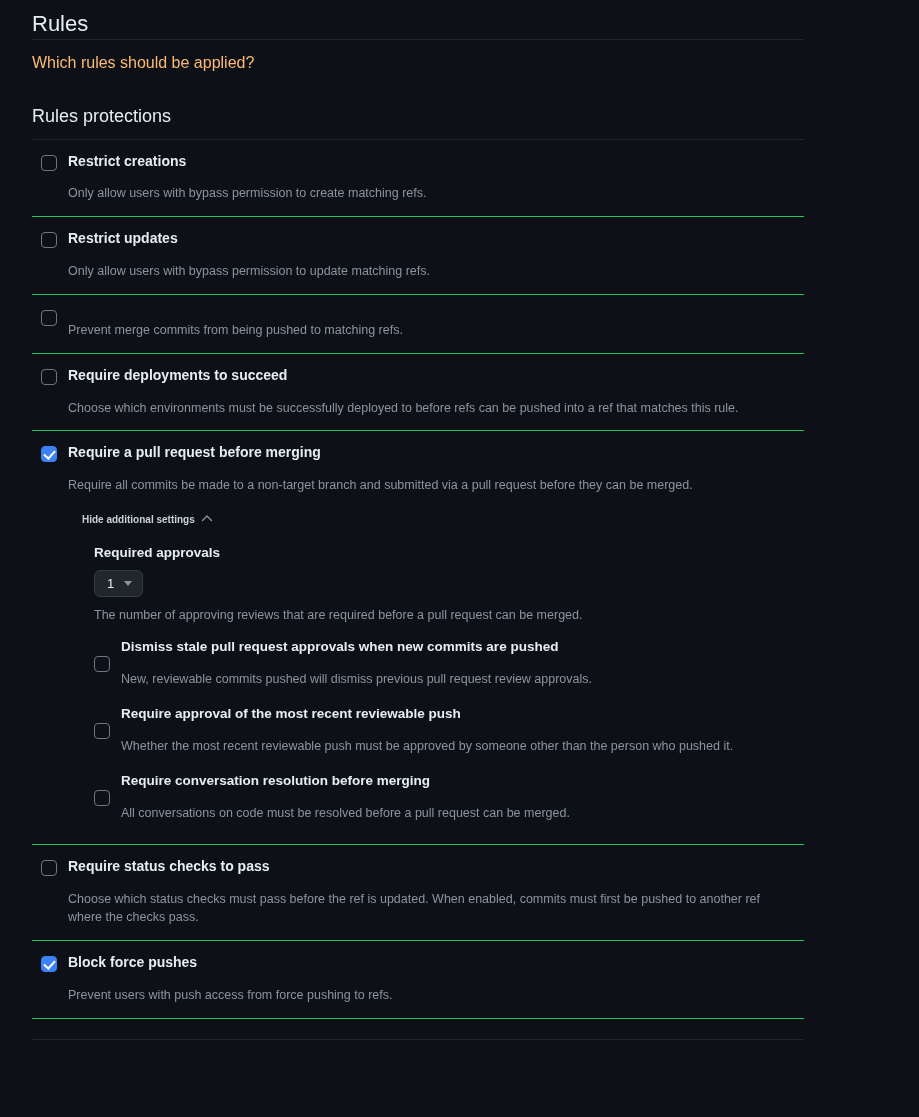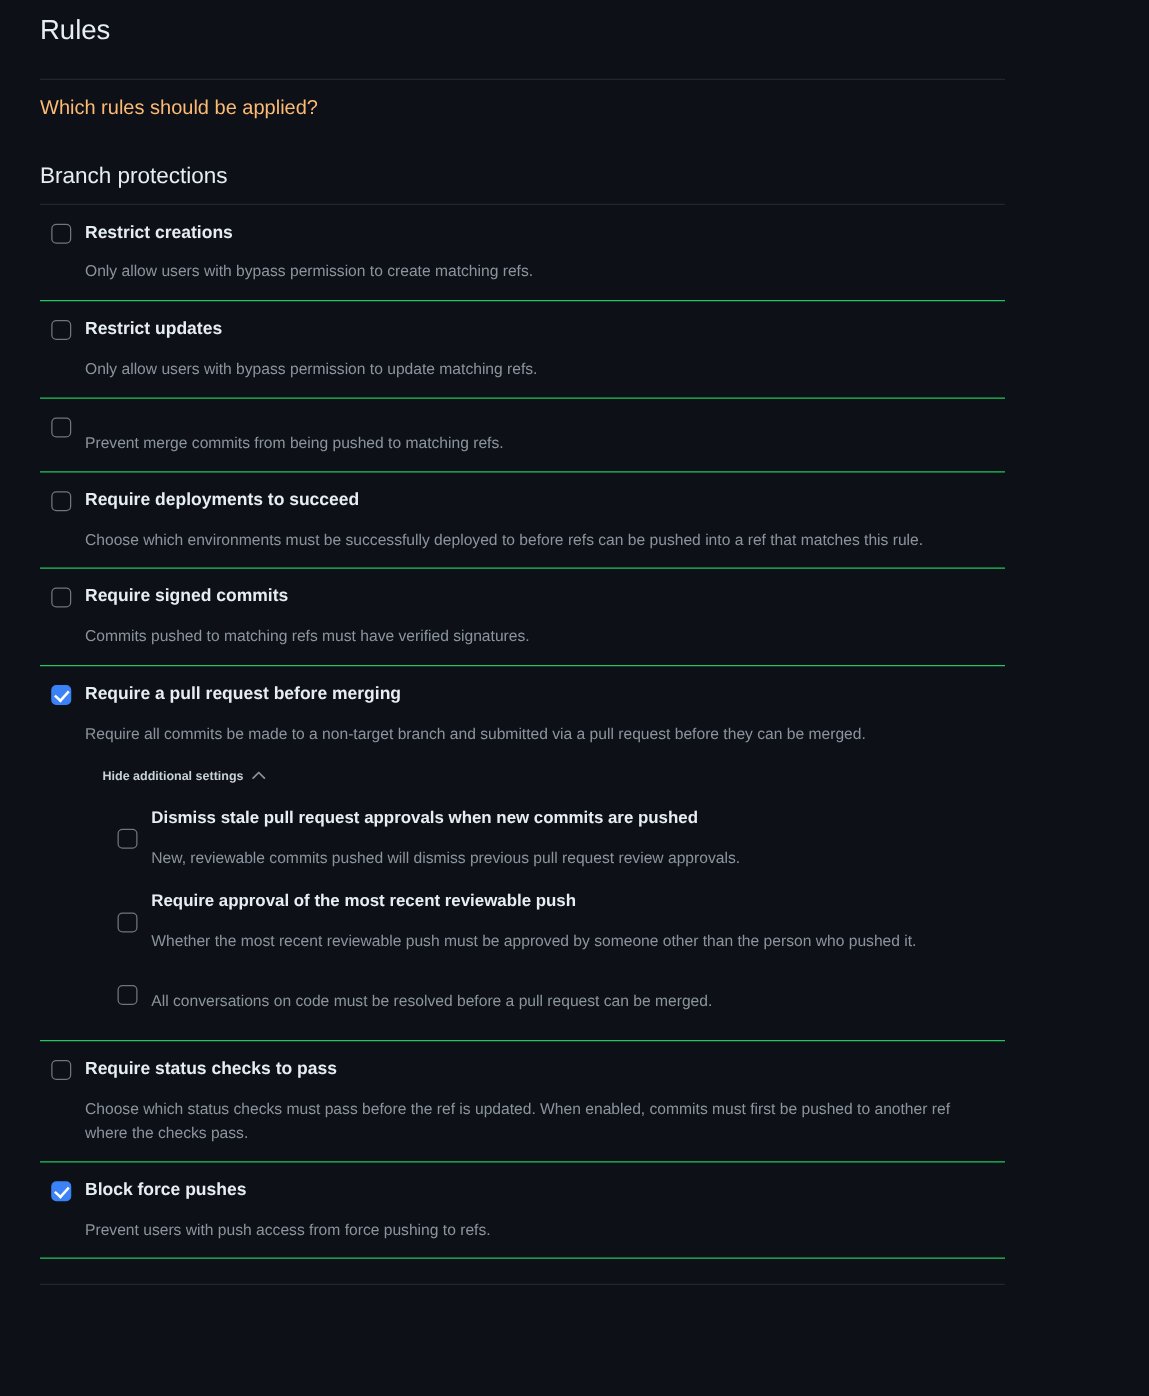--- a/index.html
+++ b/index.html
@@ -21,21 +21,21 @@
     background: #0d1117;
   }
   .col {
     width: 772px;
   }
   h1.page-title {
     font-size: 22px;
     font-weight: 400;
     line-height: 1.3;
     margin: 10px 0 0 0;
-    padding: 0 0 24px 0;
+    padding: 0 0 0 0;
     border-bottom: 1px solid #21262d;
     color: #e6edf3;
   }
   .subtitle {
     font-size: 16px;
     color: #fdba74;
     margin: 14px 0 0 0;
   }
   h2.section-title {
     font-size: 18px;
@@ -154,21 +154,21 @@
 </style>
 </head>
 <body>
 
 <div class="page">
   <div class="col">
 
     <h1 class="page-title">Rules</h1>
     <p class="subtitle">Which rules should be applied?</p>
 
-    <h2 class="section-title">Branch protections</h2>
+    <h2 class="section-title">Rules protections</h2>
 
     <div class="rule-row">
       <div class="cbox"></div>
       <div class="rule-body">
         <div class="rule-title">Restrict creations</div>
         <div class="rule-desc">Only allow users with bypass permission to create matching refs.</div>
       </div>
     </div>
 
     <div class="rule-row">
@@ -188,63 +188,65 @@
     </div>
 
     <div class="rule-row">
       <div class="cbox"></div>
       <div class="rule-body">
         <div class="rule-title">Require deployments to succeed</div>
         <div class="rule-desc">Choose which environments must be successfully deployed to before refs can be pushed into a ref that matches this rule.</div>
       </div>
     </div>
 
-    <div class="rule-row">
-      <div class="cbox"></div>
-      <div class="rule-body">
-        <div class="rule-title">Require signed commits</div>
-        <div class="rule-desc">Commits pushed to matching refs must have verified signatures.</div>
-      </div>
-    </div>
 
     <div class="rule-row">
       <div class="cbox checked"></div>
       <div class="rule-body">
         <div class="rule-title">Require a pull request before merging</div>
         <div class="rule-desc">Require all commits be made to a non-target branch and submitted via a pull request before they can be merged.</div>
 
         <div class="nested">
           <div class="disclosure">
             <span>Hide additional settings</span>
             <span>
               <svg width="12" height="12" viewBox="0 0 12 12" aria-hidden="true">
                 <path d="M1.5 7.5 L6 3 L10.5 7.5" fill="none" stroke="#8b949e" stroke-width="1.4" stroke-linecap="round" stroke-linejoin="round"></path>
               </svg>
             </span>
           </div>
 
+          <div class="sub-block">
+            <div class="sub-label">Required approvals</div>
+            <div class="select">
+              <span>1</span>
+              <span class="caret"></span>
+            </div>
+            <div class="sub-desc">The number of approving reviews that are required before a pull request can be merged.</div>
+          </div>
 
           <div class="sub-rows">
             <div class="sub-row">
               <div class="cbox"></div>
               <div class="rule-body">
                 <div class="rule-title">Dismiss stale pull request approvals when new commits are pushed</div>
                 <div class="rule-desc">New, reviewable commits pushed will dismiss previous pull request review approvals.</div>
               </div>
             </div>
             <div class="sub-row">
               <div class="cbox"></div>
               <div class="rule-body">
                 <div class="rule-title">Require approval of the most recent reviewable push</div>
                 <div class="rule-desc">Whether the most recent reviewable push must be approved by someone other than the person who pushed it.</div>
               </div>
             </div>
             <div class="sub-row">
               <div class="cbox"></div>
               <div class="rule-body">
+                <div class="rule-title">Require conversation resolution before merging</div>
                 <div class="rule-desc">All conversations on code must be resolved before a pull request can be merged.</div>
               </div>
             </div>
           </div>
         </div>
       </div>
     </div>
 
     <div class="rule-row">
       <div class="cbox"></div>

